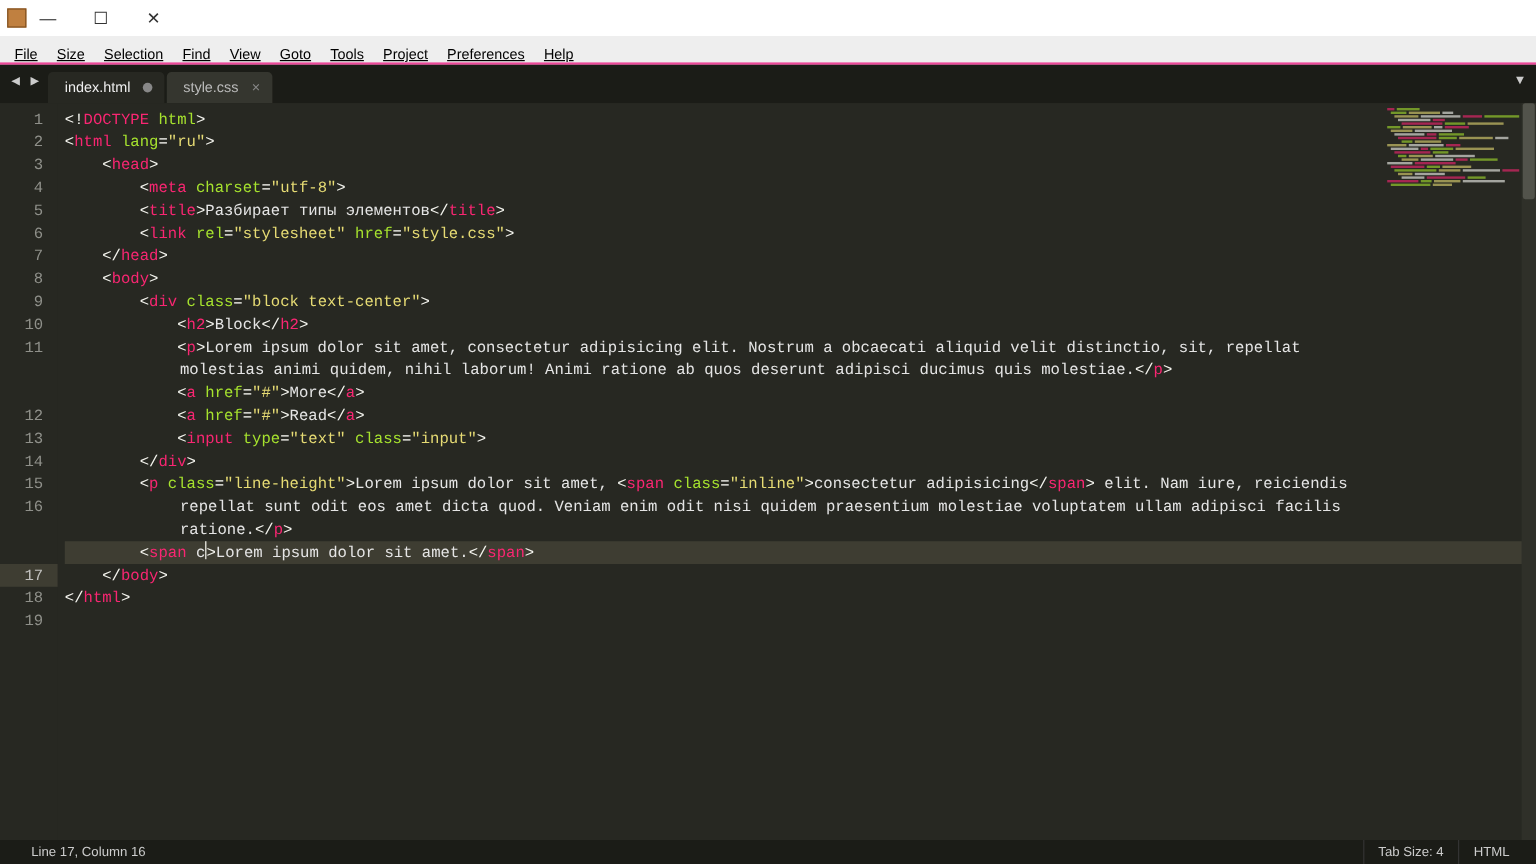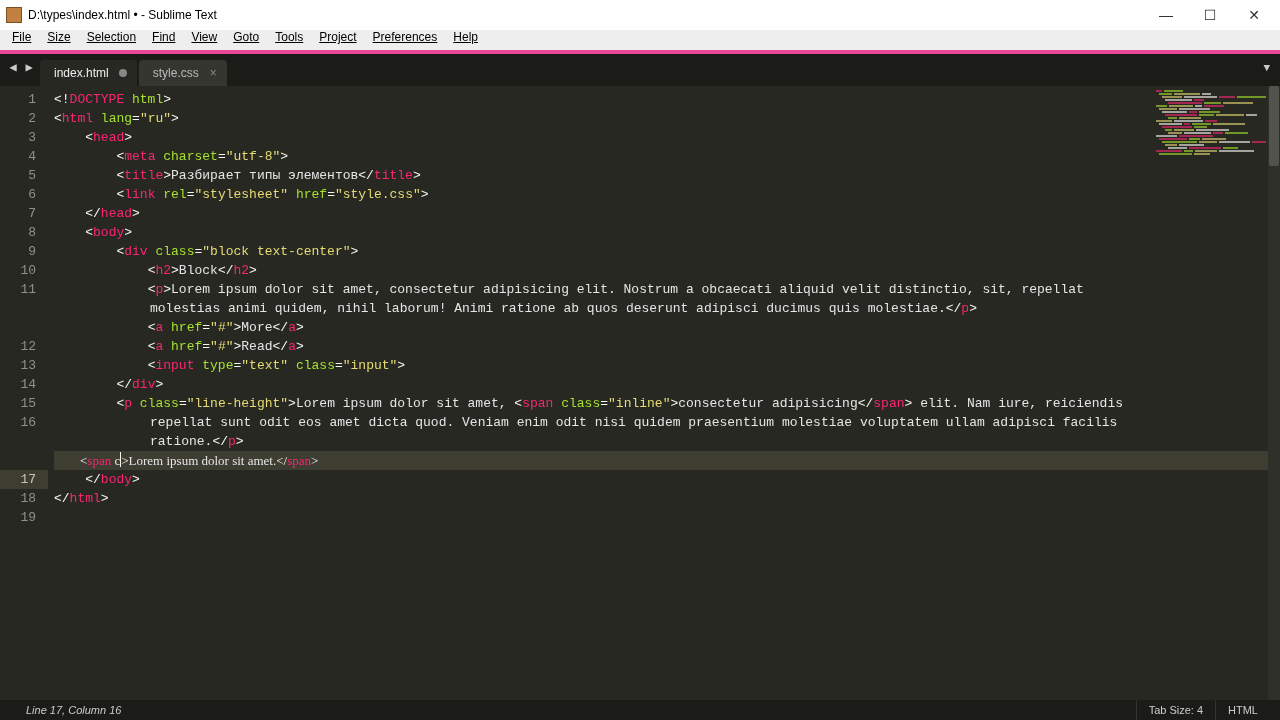--- a/index.html
+++ b/index.html
@@ -32,26 +32,26 @@
 .titlebar .title-text { flex: 1; }
 .titlebar .win-controls { display: flex; gap: 20px; padding-right: 8px; }
 .titlebar .win-btn {
   width: 24px; text-align: center; font-size: 14px; cursor: default;
   font-family: "Segoe UI Symbol", sans-serif; color: #333;
 }
 .menubar {
   height: 24px;
   background: #eeeeee;
   display: flex;
-  align-items: flex-start;
+  align-items: flex-end;
   padding: 0 4px;
   color: #000;
   font-family: "Segoe UI", Tahoma, sans-serif;
   font-size: 12px;
-  border-bottom: 4px solid #ec4899;
+  border-bottom: 2px solid #ec4899;
 }
 .menubar .menu-item {
   padding: 0 8px;
   cursor: default;
 }
 .menubar .menu-item .ul { text-decoration: underline; }
 .tabbar {
   height: 32px;
   background: #1b1c17;
   display: flex;
@@ -115,21 +115,21 @@
 .code {
   flex: 1;
   padding: 4px 0 0 6px;
   font-size: 13px;
   line-height: 19px;
   white-space: pre;
   overflow: hidden;
 }
 .code .row { height: 19px; display: block; }
 .code .row.wrap { white-space: pre-wrap; height: auto; min-height: 19px; }
-.code .row.hl { background: #3e3d32; font-family: Liberation Serif, serif; }
+.code .row.hl { background: #3e3d32; }
 .minimap {
   position: absolute;
   right: 14px; top: 4px;
   width: 110px; height: 60px;
   opacity: 0.6;
 }
 .minimap .mm-line { height: 2px; margin-bottom: 1px; display:flex; }
 .minimap .mm-seg { height: 2px; }
 .scrollbar {
   position: absolute;
@@ -148,21 +148,21 @@
   background: #1b1c17;
   color: #ccc;
   font-family: "Segoe UI", Tahoma, sans-serif;
   font-size: 11px;
   display: flex;
   align-items: center;
   padding: 0 10px;
 }
 .statusbar .spacer { flex: 1; }
 .statusbar .cell { padding: 0 12px; border-left: 1px solid #333; height: 100%; display:flex; align-items:center;}
-.statusbar .cell:first-child { border-left: none; padding-left: 16px; font-style: italic; }
+.statusbar .cell:first-child { border-left: none; padding-left: 16px; }
 .watermark {
   position: absolute;
   right: 20px; bottom: 28px;
   text-align: right;
   font-family: Georgia, serif;
   color: #4a4b44;
   font-style: italic;
 }
 .watermark .l1 { font-size: 21px; }
 .watermark .l2 { font-size: 18px; margin-top: 2px; }
@@ -176,21 +176,20 @@
 .caret {
   display: inline-block; width: 1px; height: 15px;
   background: #f8f8f0; vertical-align: -2px;
 }
 </style>
 </head>
 <body>
 
 <div class="titlebar">
   <div class="app-icon"></div>
-  <div class="title-text">D:\types\index.html • - Sublime Text</div>
   <div class="win-controls">
     <div class="win-btn">—</div>
     <div class="win-btn">☐</div>
     <div class="win-btn">✕</div>
   </div>
 </div>
 
 <div class="menubar">
   <div class="menu-item"><span class="ul">File</span></div>
   <div class="menu-item"><span class="ul">Size</span></div>

